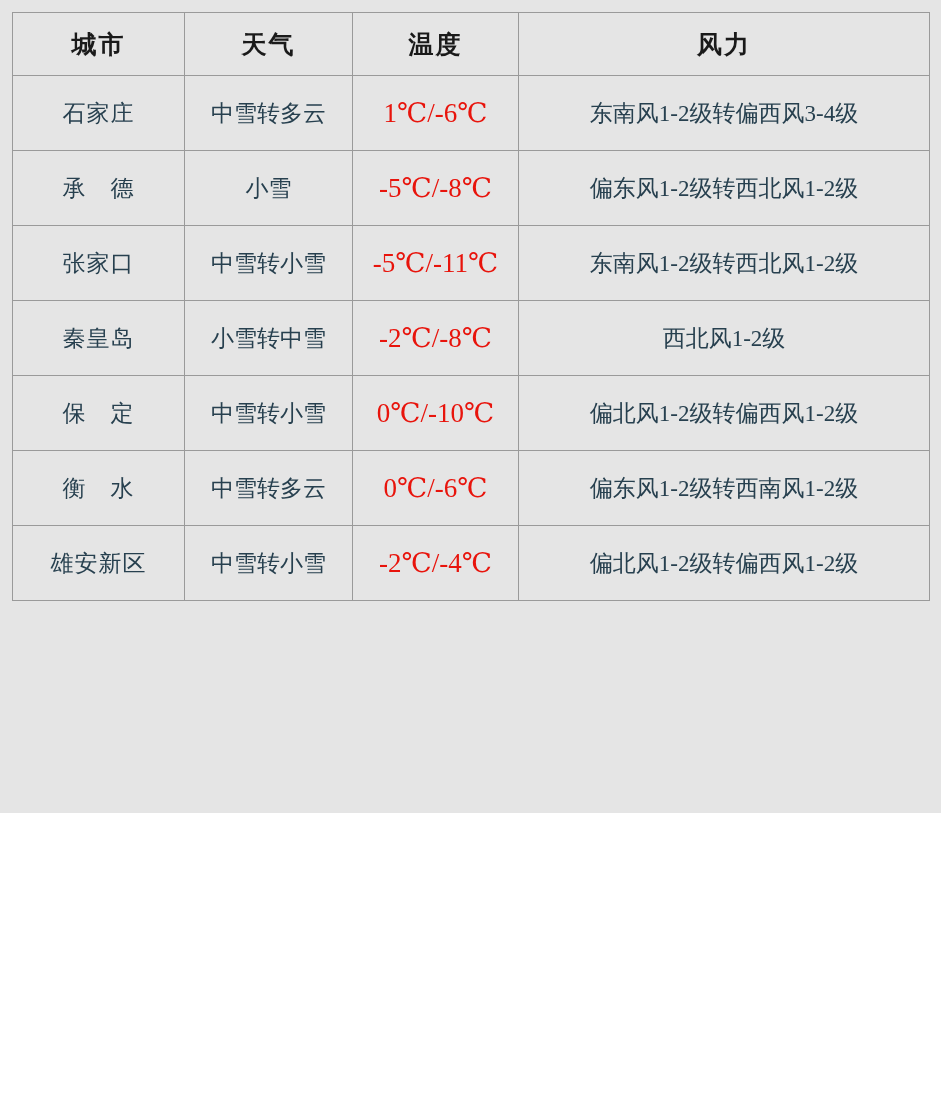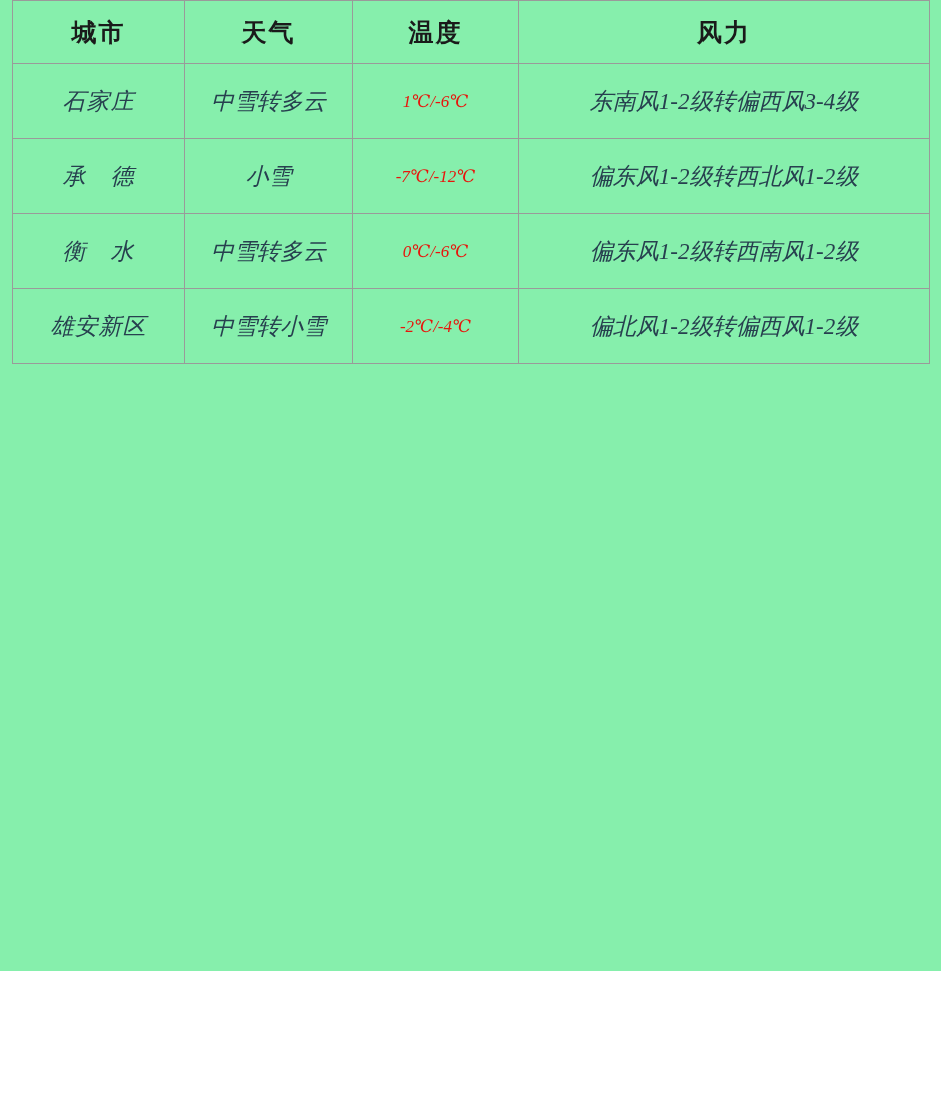--- a/index.html
+++ b/index.html
@@ -7,24 +7,24 @@
     padding: 0;
     background: #ffffff;
   }
   body {
     width: 941px;
     height: 1105px;
     font-family: "Liberation Serif", "DejaVu Serif", serif;
   }
   .sheet {
     width: 941px;
-    height: 971px;
+    height: 813px;
     box-sizing: border-box;
-    padding: 0 12px 0 12px;
-    background: #86efac;
+    padding: 12px 12px 0 12px;
+    background: #e5e5e5;
   }
   table.weather {
     border-collapse: collapse;
     width: 917px;
     table-layout: fixed;
   }
   table.weather td,
   table.weather th {
     border: 1px solid #9a9a9a;
     text-align: center;
@@ -35,32 +35,31 @@
     height: 62px;
     font-weight: bold;
     font-size: 25px;
     color: #1a1a1a;
     letter-spacing: 2px;
   }
   tbody td {
     height: 74px;
     font-size: 23px;
     color: #27404f;
-    font-style: italic;
   }
   tbody tr td.city {
     letter-spacing: 1px;
     color: #27404f;
   }
   tbody tr td.weather-cell {
     color: #27404f;
   }
   tbody tr td.temp {
     color: #e8140c;
-    font-size: 17px;
+    font-size: 27px;
     white-space: nowrap;
   }
   tbody tr td.wind {
     color: #27404f;
   }
   col.c-city { width: 172px; }
   col.c-weather { width: 168px; }
   col.c-temp { width: 166px; }
   col.c-wind { width: 411px; }
 </style>
@@ -86,22 +85,40 @@
     <tbody>
       <tr>
         <td class="city">石家庄</td>
         <td class="weather-cell">中雪转多云</td>
         <td class="temp">1℃/-6℃</td>
         <td class="wind">东南风1-2级转偏西风3-4级</td>
       </tr>
       <tr>
         <td class="city">承　德</td>
         <td class="weather-cell">小雪</td>
-        <td class="temp">-7℃/-12℃</td>
+        <td class="temp">-5℃/-8℃</td>
         <td class="wind">偏东风1-2级转西北风1-2级</td>
+      </tr>
+      <tr>
+        <td class="city">张家口</td>
+        <td class="weather-cell">中雪转小雪</td>
+        <td class="temp">-5℃/-11℃</td>
+        <td class="wind">东南风1-2级转西北风1-2级</td>
+      </tr>
+      <tr>
+        <td class="city">秦皇岛</td>
+        <td class="weather-cell">小雪转中雪</td>
+        <td class="temp">-2℃/-8℃</td>
+        <td class="wind">西北风1-2级</td>
+      </tr>
+      <tr>
+        <td class="city">保　定</td>
+        <td class="weather-cell">中雪转小雪</td>
+        <td class="temp">0℃/-10℃</td>
+        <td class="wind">偏北风1-2级转偏西风1-2级</td>
       </tr>
       <tr>
         <td class="city">衡　水</td>
         <td class="weather-cell">中雪转多云</td>
         <td class="temp">0℃/-6℃</td>
         <td class="wind">偏东风1-2级转西南风1-2级</td>
       </tr>
       <tr>
         <td class="city">雄安新区</td>
         <td class="weather-cell">中雪转小雪</td>

